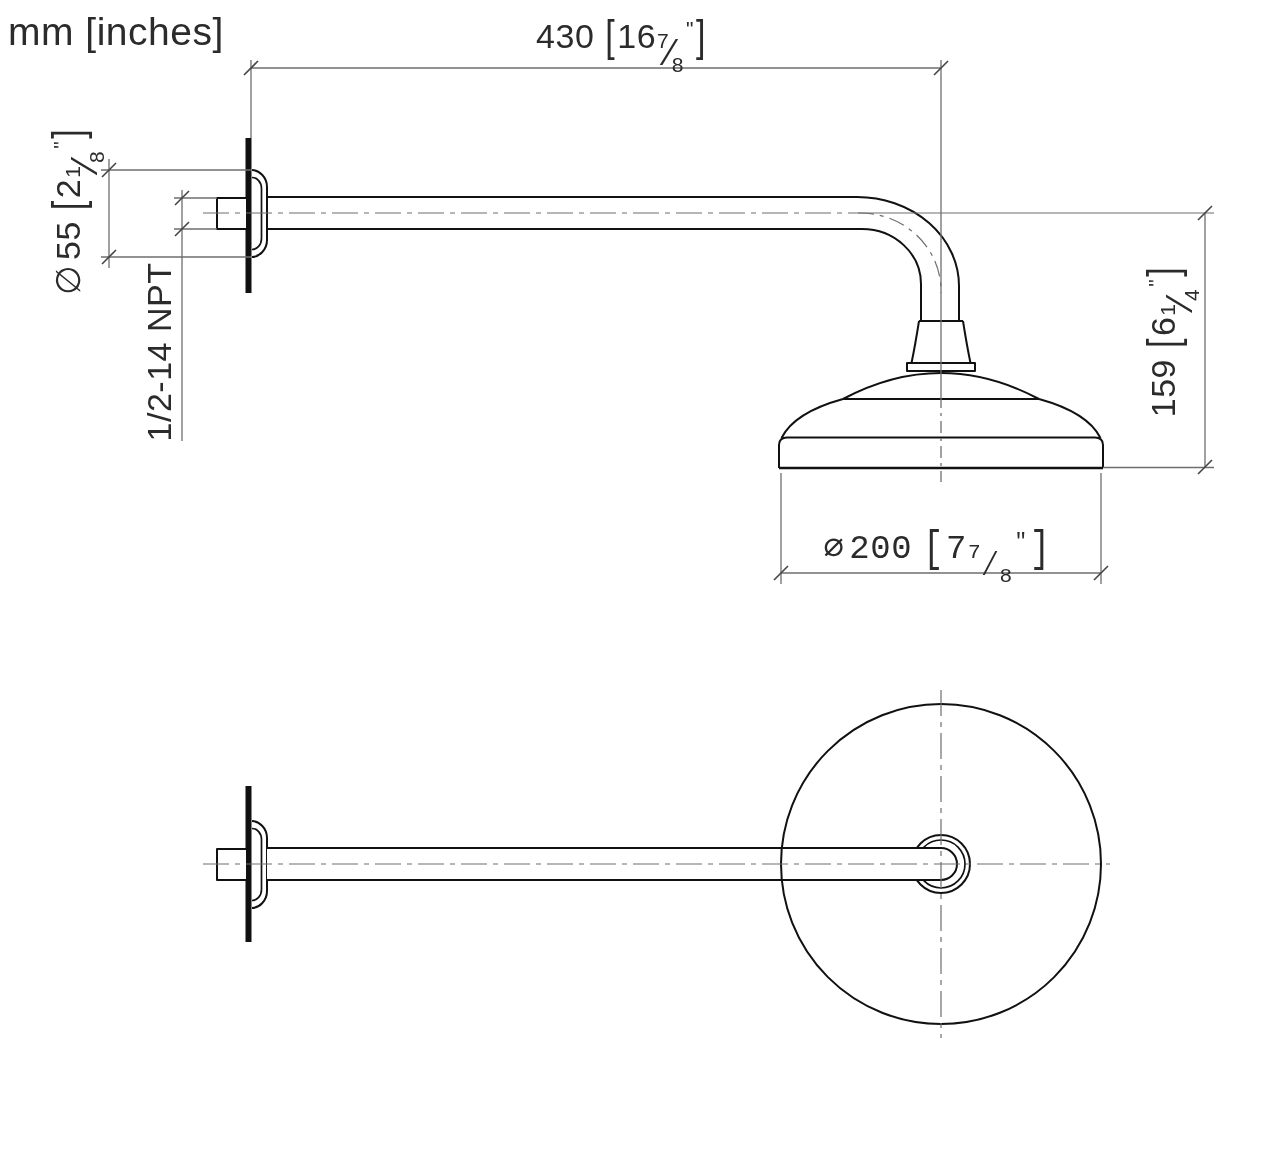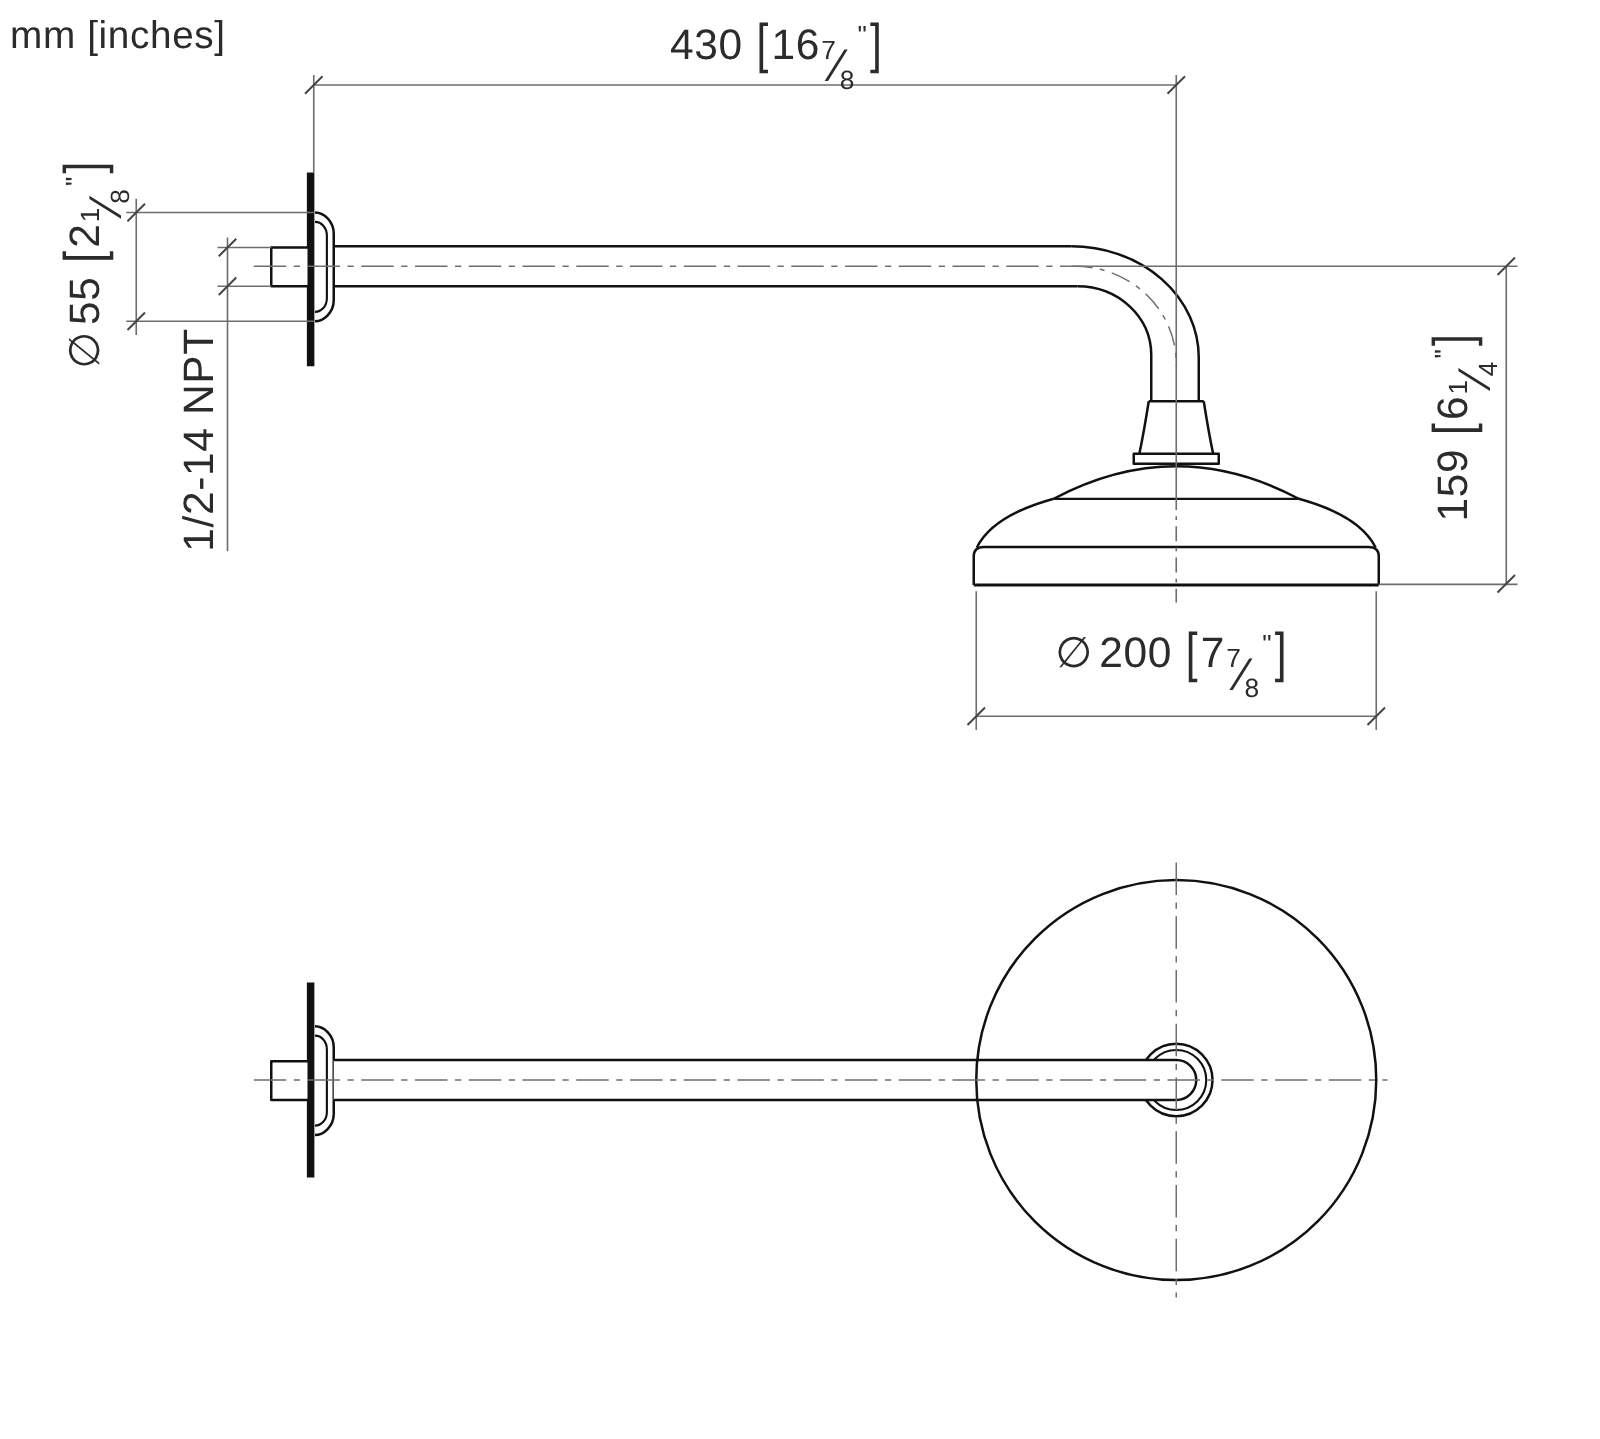--- a/index.html
+++ b/index.html
@@ -7,21 +7,21 @@
     position:relative;width:1280px;height:1151px;background:#ffffff;
     font-family:"Liberation Sans","DejaVu Sans",sans-serif;color:#2b2b2b;overflow:hidden;
   }
   #stage svg{position:absolute;left:0;top:0;}
   .dlabel{
     position:absolute;font-size:34px;line-height:1;white-space:nowrap;
     transform:translate(-50%,-50%);letter-spacing:0.5px;color:#2b2b2b;
   }
   .dlabel.rot{transform:translate(-50%,-50%) rotate(-90deg);}
   .units{
-    position:absolute;left:8px;top:12px;font-size:31px;line-height:1;color:#2b2b2b;letter-spacing:0.5px;
+    position:absolute;left:8px;top:12px;font-size:39px;line-height:1;color:#2b2b2b;letter-spacing:0.5px;
   }
   .gap{display:inline-block;width:9px;}
   .br{display:inline-block;transform:scaleY(1.28);margin:0 2px;font-weight:400;}
   .dprefix{margin-right:5px;}
   .fr{display:inline-flex;align-items:center;margin:0 1px;}
   .fn{font-size:0.62em;align-self:flex-start;margin-top:-0.22em;margin-right:-0.10em;}
   .fs{font-size:1.08em;}
   .fd{font-size:0.62em;align-self:flex-end;margin-bottom:-0.18em;margin-left:-0.10em;}
   .inchmark{display:inline-block;font-size:0.62em;transform:translateY(-0.55em);margin-left:1px;}
 </style>
@@ -129,21 +129,21 @@
   </div>
 
   <div class="dlabel rot" style="left:1172px;top:341px;">
     <span>159</span><span class="gap"></span><span class="br">[</span><span>6</span><span class="fr">
         <span class="fn">1</span>
         <span class="fs">⁄</span>
         <span class="fd">4</span>
       </span><span class="inchmark">"</span><span class="br">]</span>
   </div>
 
-  <div class="dlabel" style="left:938px;top:532px;">
+  <div class="dlabel" style="left:938px;top:558px;font-family:Liberation Mono, monospace;">
     <span class="dprefix">∅</span><span>200</span><span class="gap"></span><span class="br">[</span><span>7</span><span class="fr">
         <span class="fn">7</span>
         <span class="fs">⁄</span>
         <span class="fd">8</span>
       </span><span class="inchmark">"</span><span class="br">]</span>
   </div>
 
 </div>
 
 </body></html>

